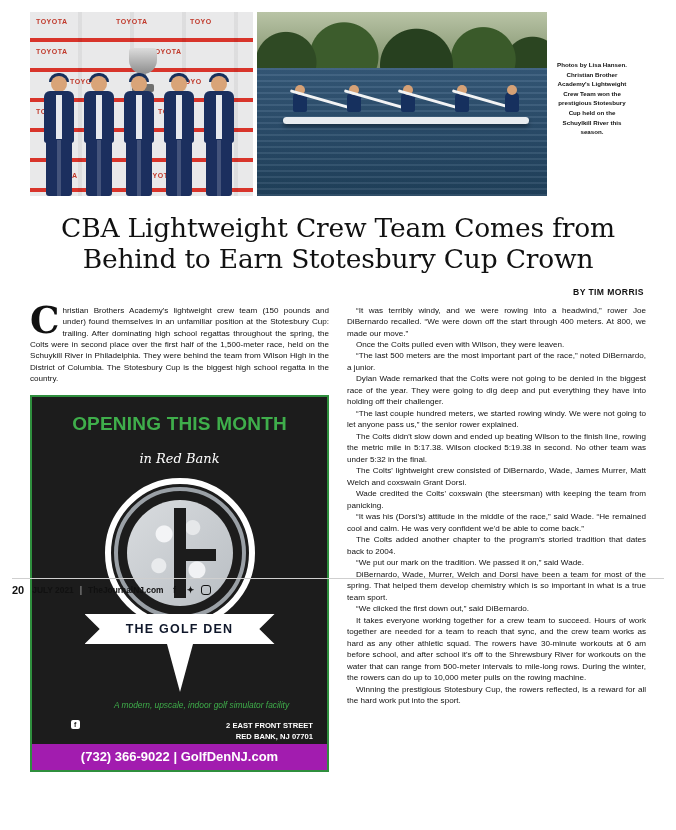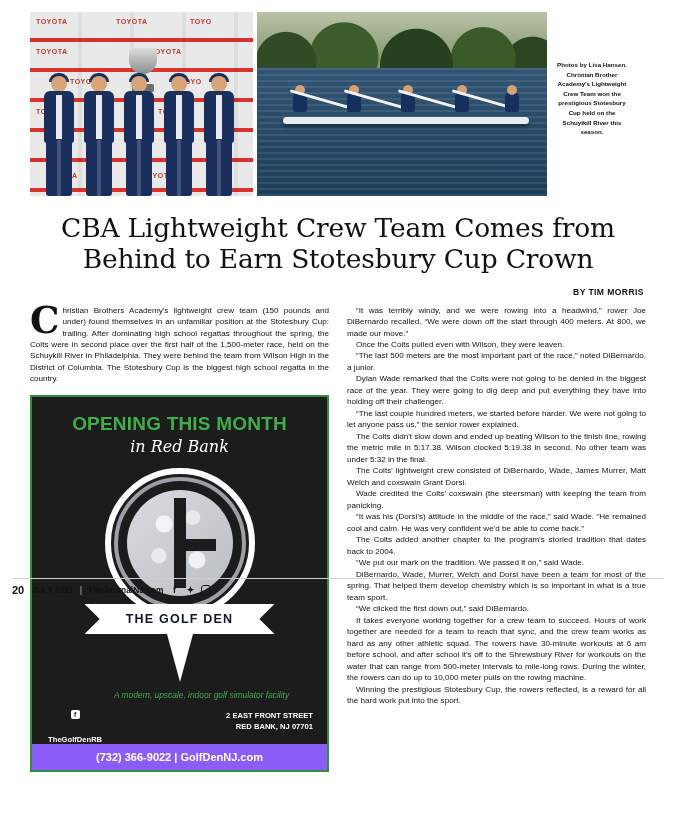--- a/index.html
+++ b/index.html
@@ -223,23 +223,23 @@
   .ad-h1 {
     margin-top: 16px;
     font-size: 19px;
     font-weight: bold;
     color: #3fae4b;
     letter-spacing: .2px;
   }
   .ad-h2 {
     font-family: "DejaVu Serif", serif;
     font-style: italic;
-    font-size: 16px;
+    font-size: 13px;
     color: #ffffff;
-    margin-top: 2px;
+    margin-top: 16px;
   }
   .logo-wrap {
     position: relative;
     width: 150px; height: 150px;
     margin: 12px auto 0 auto;
   }
   .logo-ring {
     position: absolute; inset: 0;
     border-radius: 50%;
     border: 6px solid #ffffff;
@@ -307,23 +307,23 @@
   .ad-social div { display: flex; align-items: center; gap: 16px; margin-bottom: 4px; flex-direction: column; }
   .sq {
     width: 9px; height: 9px; border-radius: 2px;
     background: #fff; color: #1c1c1c;
     font-size: 7px; line-height: 9px; text-align: center; font-weight: bold;
   }
   .ad-addr { text-align: right; line-height: 1.45; }
   .ad-bar {
     position: absolute; left: 0; right: 0; bottom: 0;
     height: 26px;
-    background: #8b5cf6;
+    background: #a21caf;
     color: #fff;
-    font-size: 11px;
+    font-size: 13px;
     font-weight: bold;
     line-height: 26px;
   }
 
   
   .footer {
     position: absolute;
     left: 0; right: 0; bottom: 6px;
     border-top: 1px solid #cfcfcf;
     margin: 0 12px;
@@ -471,21 +471,21 @@
           <span>GolfDenNJ.com</span>
         </div>
       </div>
     </div>
 
     <div class="col">
       <p>“It was terribly windy, and we were rowing into a headwind,” rower Joe DiBernardo recalled. “We were down off the start through 400 meters. At 800, we made our move.”</p>
       <p>Once the Colts pulled even with Wilson, they were leaven.</p>
       <p>“The last 500 meters are the most important part of the race,” noted DiBernardo, a junior.</p>
       <p>Dylan Wade remarked that the Colts were not going to be denied in the biggest race of the year. They were going to dig deep and put everything they have into holding off their challenger.</p>
-      <p>“The last couple hundred meters, we started before harder. We were not going to let anyone pass us,” the senior rower explained.</p>
+      <p>“The last couple hundred meters, we started rowing windy. We were not going to let anyone pass us,” the senior rower explained.</p>
       <p>The Colts didn't slow down and ended up beating Wilson to the finish line, rowing the metric mile in 5:17.38. Wilson clocked 5:19.38 in second. No other team was under 5:32 in the final.</p>
       <p>The Colts' lightweight crew consisted of DiBernardo, Wade, James Murrer, Matt Welch and coxswain Grant Dorsi.</p>
       <p>Wade credited the Colts' coxswain (the steersman) with keeping the team from panicking.</p>
       <p>“It was his (Dorsi's) attitude in the middle of the race,” said Wade. “He remained cool and calm. He was very confident we'd be able to come back.”</p>
       <p>The Colts added another chapter to the program's storied tradition that dates back to 2004.</p>
       <p>“We put our mark on the tradition. We passed it on,” said Wade.</p>
       <p>DiBernardo, Wade, Murrer, Welch and Dorsi have been a team for most of the spring. That helped them develop chemistry which is so important in what is a true team sport.</p>
       <p>“We clicked the first down out,” said DiBernardo.</p>
       <p>It takes everyone working together for a crew team to succeed. Hours of work together are needed for a team to reach that sync, and the crew team works as hard as any other athletic squad. The rowers have 30-minute workouts at 6 am before school, and after school it's off to the Shrewsbury River for workouts on the water that can range from 500-meter intervals to mile-long rows. During the winter, the rowers can do up to 10,000 meter pulls on the rowing machine.</p>
       <p>Winning the prestigious Stotesbury Cup, the rowers reflected, is a reward for all the hard work put into the sport.</p>

